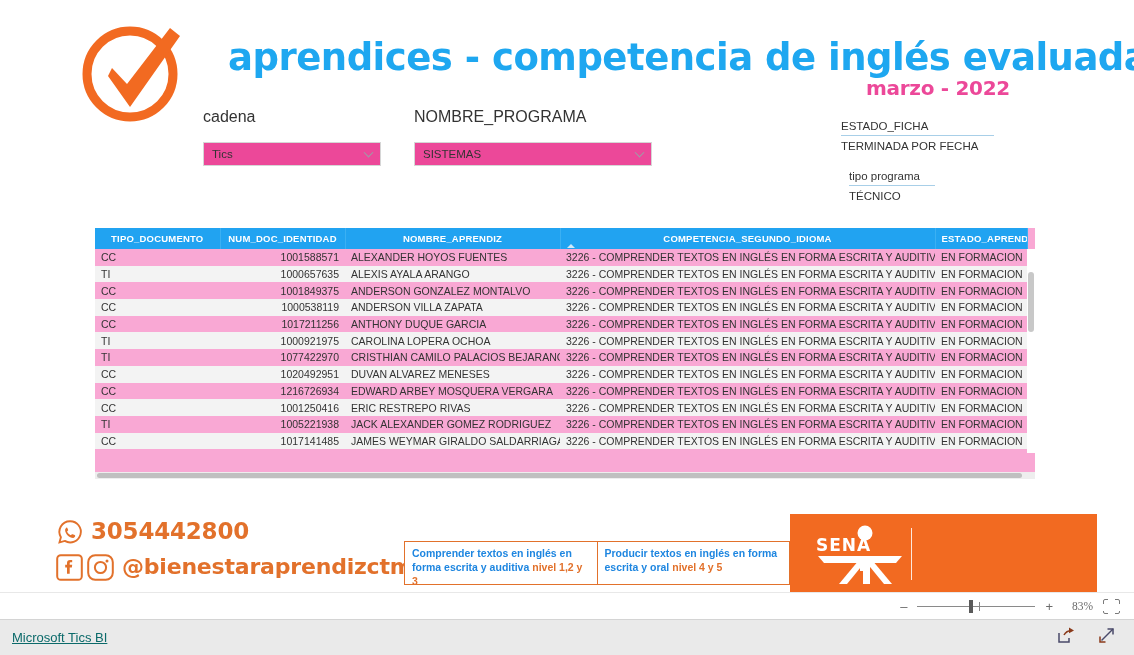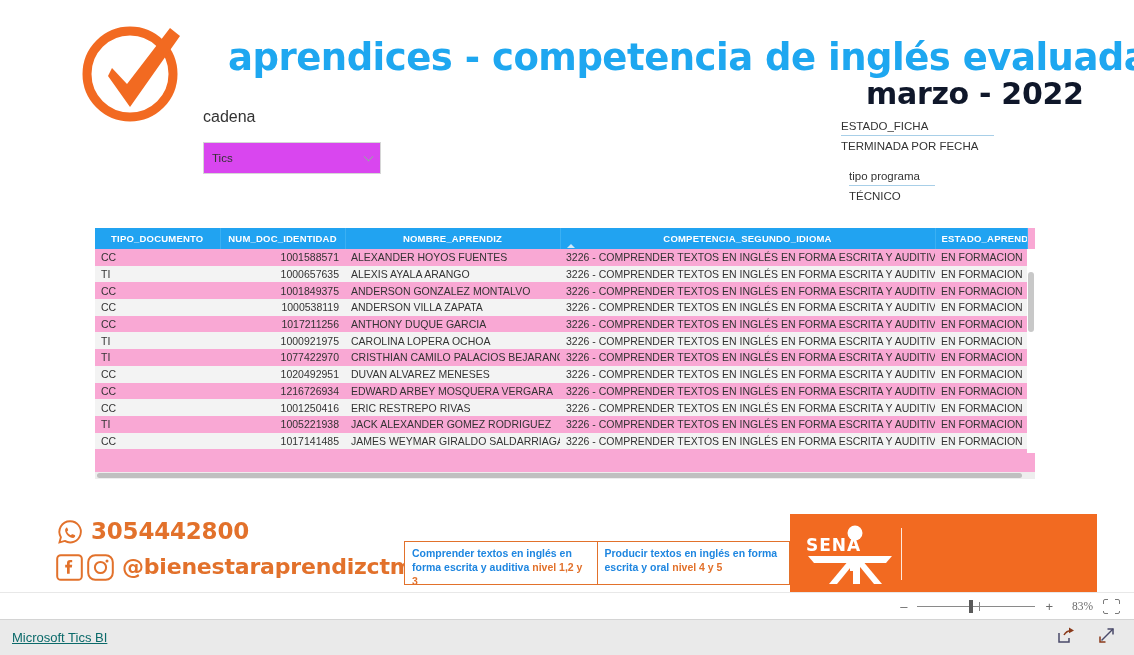--- a/index.html
+++ b/index.html
@@ -19,34 +19,34 @@
 
   
   .title-main {
     position: absolute; left: 228px; top: 36px;
     font-size: 37px; font-weight: bold; letter-spacing: -0.5px;
     color: #1EA7F0; white-space: nowrap;
     font-family: "DejaVu Sans", sans-serif;
   }
   .title-sub {
     position: absolute; left: 866px; top: 76px;
-    font-size: 30px; font-weight: bold; letter-spacing: -0.3px;
-    color: #0f172a; white-space: nowrap;
+    font-size: 20px; font-weight: bold; letter-spacing: -0.3px;
+    color: #ec4899; white-space: nowrap;
     font-family: "DejaVu Sans", sans-serif;
   }
 
   
   .slicer { position: absolute; }
   .slicer-label {
     font-size: 16px; color: #333333; margin-bottom: 16px;
     font-family: "Liberation Sans", sans-serif; white-space: nowrap;
   }
   .slicer-box {
-    position: relative; height: 32px; border: 1px solid #d6d6d6;
-    background: #d946ef; display: flex; align-items: center;
+    position: relative; height: 24px; border: 1px solid #d6d6d6;
+    background: #ec4899; display: flex; align-items: center;
     padding: 0 22px 0 8px; font-size: 11.5px; color: #333;
   }
   .chev {
     position: absolute; right: 8px; top: 50%;
     width: 7px; height: 7px; border-right: 1.3px solid #9aa0a6;
     border-bottom: 1.3px solid #9aa0a6;
     transform: translateY(-70%) rotate(45deg);
   }
 
   
@@ -125,21 +125,21 @@
   }
   .legend-cell:first-child { border-right: 1px solid #E2712B; }
   .legend-accent { color: #E2712B; }
 
   
   .sena {
     position: absolute; left: 790px; top: 514px;
     width: 307px; height: 80px; background: #F26A21;
     display: flex; align-items: center;
   }
-  .sena-mark { width: 95px; height: 60px; margin-left: 10px; position: relative; }
+  .sena-mark { width: 95px; height: 60px; margin-left: 20px; position: relative; }
   .sena-divider { width: 1px; height: 52px; background: #ffffff; opacity: 0.85; margin: 0 14px 0 6px; }
   .sena-text {
     color: #ffffff; font-size: 16px; font-weight: bold; line-height: 18.5px;
     font-family: "DejaVu Sans", sans-serif; letter-spacing: -0.2px;
   }
 
   
   #zoombar {
     position: absolute; left: 0; top: 592px; width: 1134px; height: 27px;
     background: #ffffff; border-top: 1px solid #e8e8e8;
@@ -193,20 +193,27 @@
     <div class="title-sub">marzo - 2022</div>
 
     <div class="slicer" style="left:203px; top:108px; width:178px;">
       <div class="slicer-label">cadena</div>
       <div class="slicer-box">
         <span>Tics</span>
         <span class="chev"></span>
       </div>
     </div>
 
+    <div class="slicer" style="left:414px; top:108px; width:238px;">
+      <div class="slicer-label">NOMBRE_PROGRAMA</div>
+      <div class="slicer-box">
+        <span>SISTEMAS</span>
+        <span class="chev"></span>
+      </div>
+    </div>
 
 
     <div class="card" style="left:841px; top:120px; width:153px;">
       <div class="card-title">ESTADO_FICHA</div>
       <div class="card-rule"></div>
       <div class="card-value">TERMINADA POR FECHA</div>
     </div>
 
     <div class="card" style="left:849px; top:170px; width:86px;">
       <div class="card-title">tipo programa</div>

